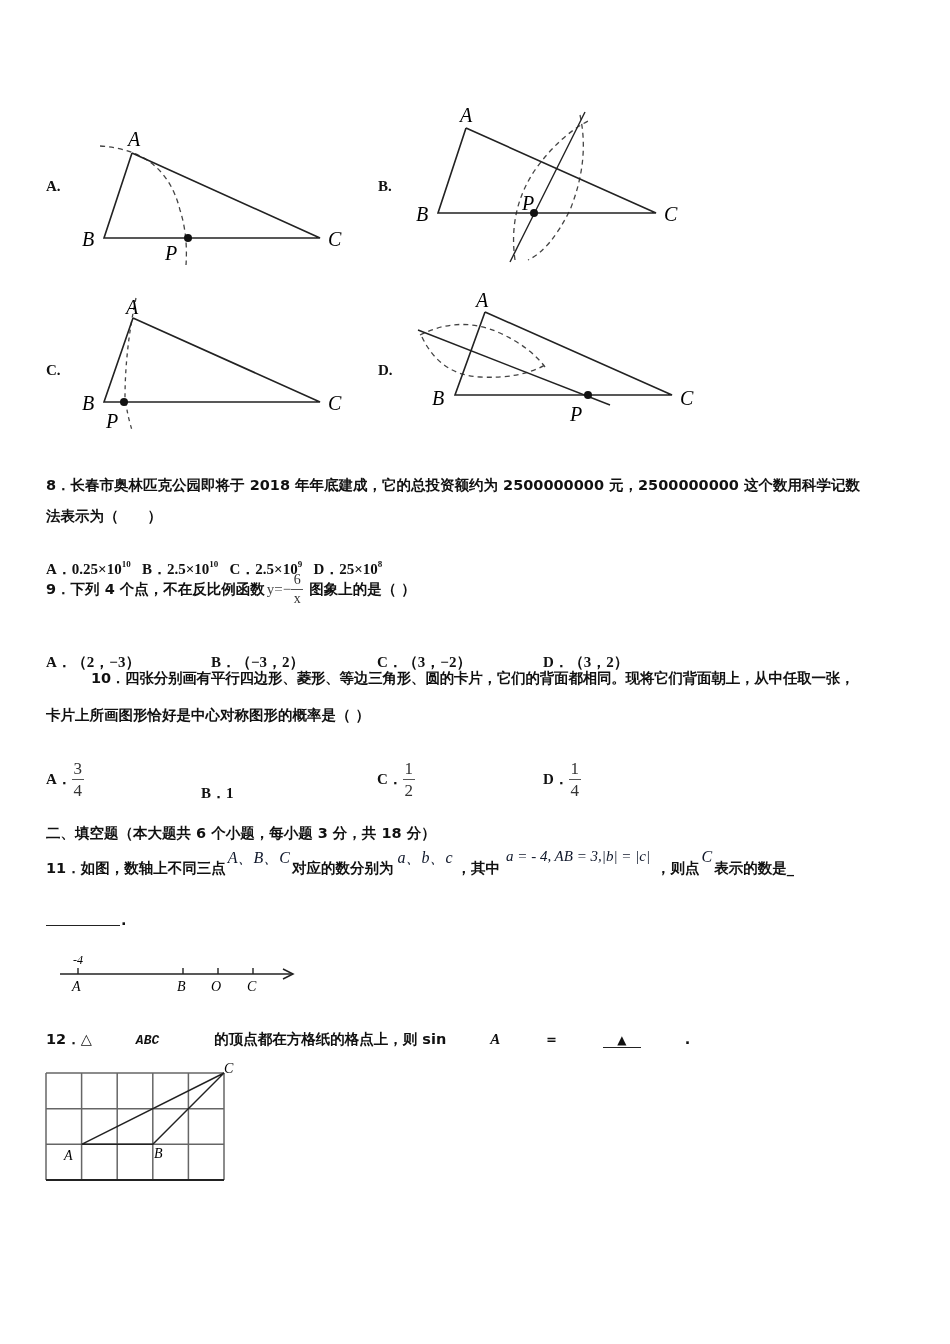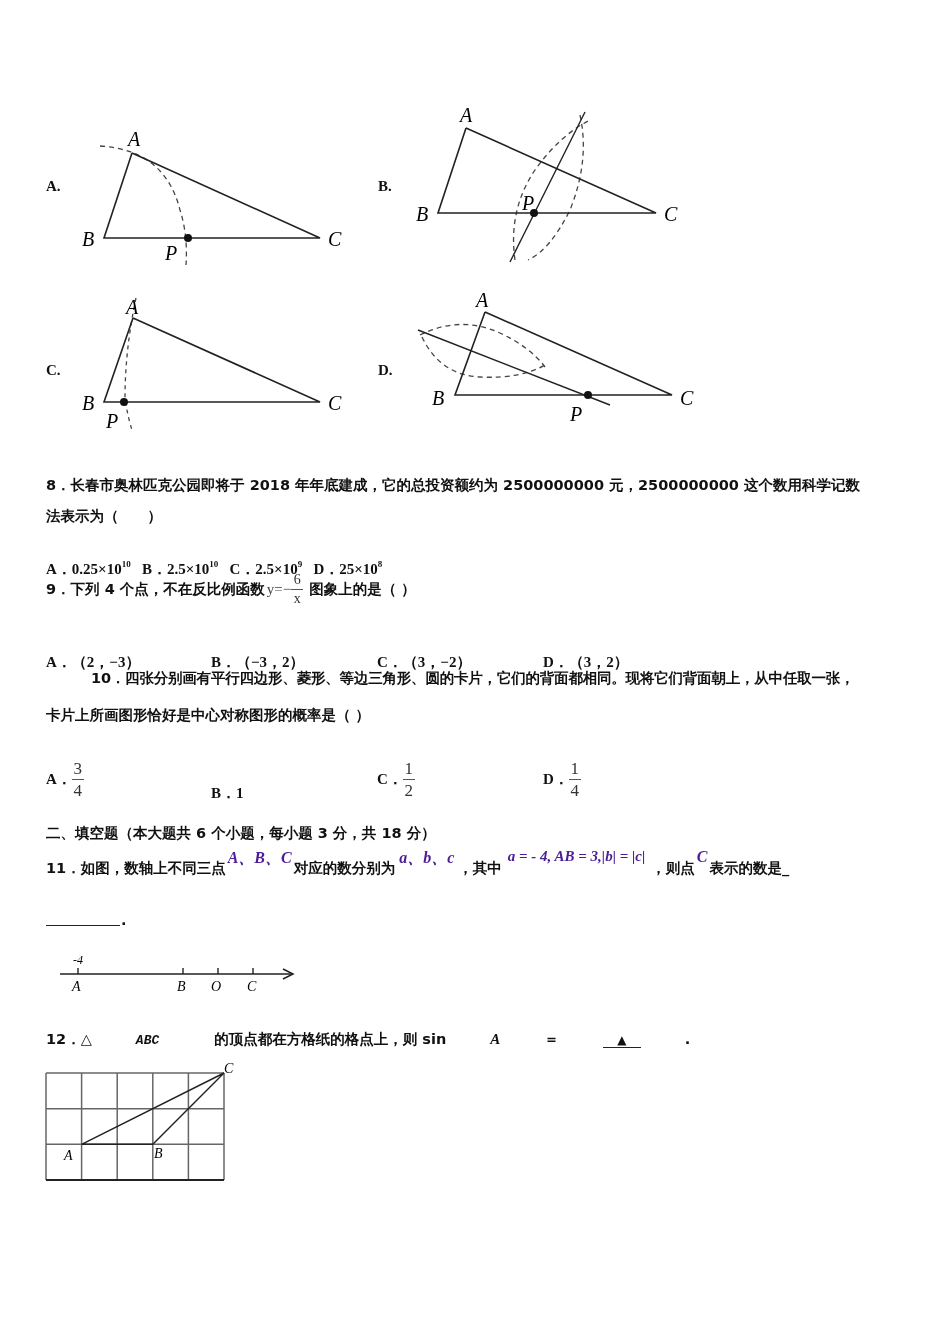--- a/index.html
+++ b/index.html
@@ -2,21 +2,21 @@
 <html><head>
 <meta charset="utf-8">
 <style>
   html, body { margin:0; padding:0; background:#ffffff; }
   body { width:950px; height:1344px; position:relative; overflow:hidden;
          font-family:"DejaVu Serif", "Liberation Serif", serif; color:#111; }
   .abs { position:absolute; }
   .opt-label { font-family:"Liberation Serif", serif; font-weight:bold; font-size:15px; }
   .q { font-family:"DejaVu Sans", "Liberation Sans", sans-serif; font-weight:bold; font-size:14.5px; white-space:nowrap; }
   .opt { font-family:"Liberation Serif", serif; font-weight:bold; font-size:15px; white-space:nowrap;margin-top:19px; }
-  .math { font-family:"Liberation Serif", serif; font-style:italic; font-weight:bold; color:#4c1d95; font-size:16px; }
+  .math { font-family:"Liberation Serif", serif; font-style:italic; font-weight:normal; color:#0f172a; font-size:16px; }
   .mathn { font-family:"Liberation Serif", serif; font-weight:normal; color:#444; }
   sup { font-size:9px; vertical-align:7px; }
   .frac { display:inline-flex; flex-direction:column; align-items:center; font-family:"Liberation Serif", serif; font-weight:normal; color:#333; font-size:17px; line-height:19px; }
   .frac .bar { width:12px; border-top:1px solid #555; margin:1px 0; }
   svg text { font-family:"Liberation Serif", serif; font-style:italic; }
 </style>
 </head>
 <body>
 
 <div class="abs opt-label" style="left:46px;top:178px;">A.</div>
@@ -94,21 +94,21 @@
 <div class="abs q" style="left:46px;top:669px;letter-spacing:-0.2px;margin-left:45px;">10．四张分别画有平行四边形、菱形、等边三角形、圆的卡片，它们的背面都相同。现将它们背面朝上，从中任取一张，</div>
 <div class="abs q" style="left:46px;top:706px;">卡片上所画图形恰好是中心对称图形的概率是（ ）</div>
 <div class="abs opt" style="left:46px;top:740px;display:flex;align-items:center;">
   <span>A．</span>
   <span class="frac">
       <span>3</span>
       <span class="bar"></span>
       <span>4</span>
     </span>
 </div>
-<div class="abs opt" style="left:211px;top:765px;"><span>B．</span><span>1</span></div>
+<div class="abs opt" style="left:201px;top:765px;"><span>B．</span><span>1</span></div>
 <div class="abs opt" style="left:377px;top:740px;display:flex;align-items:center;">
   <span>C．</span>
   <span class="frac">
       <span>1</span>
       <span class="bar"></span>
       <span>2</span>
     </span>
 </div>
 <div class="abs opt" style="left:543px;top:740px;display:flex;align-items:center;">
   <span>D．</span>

